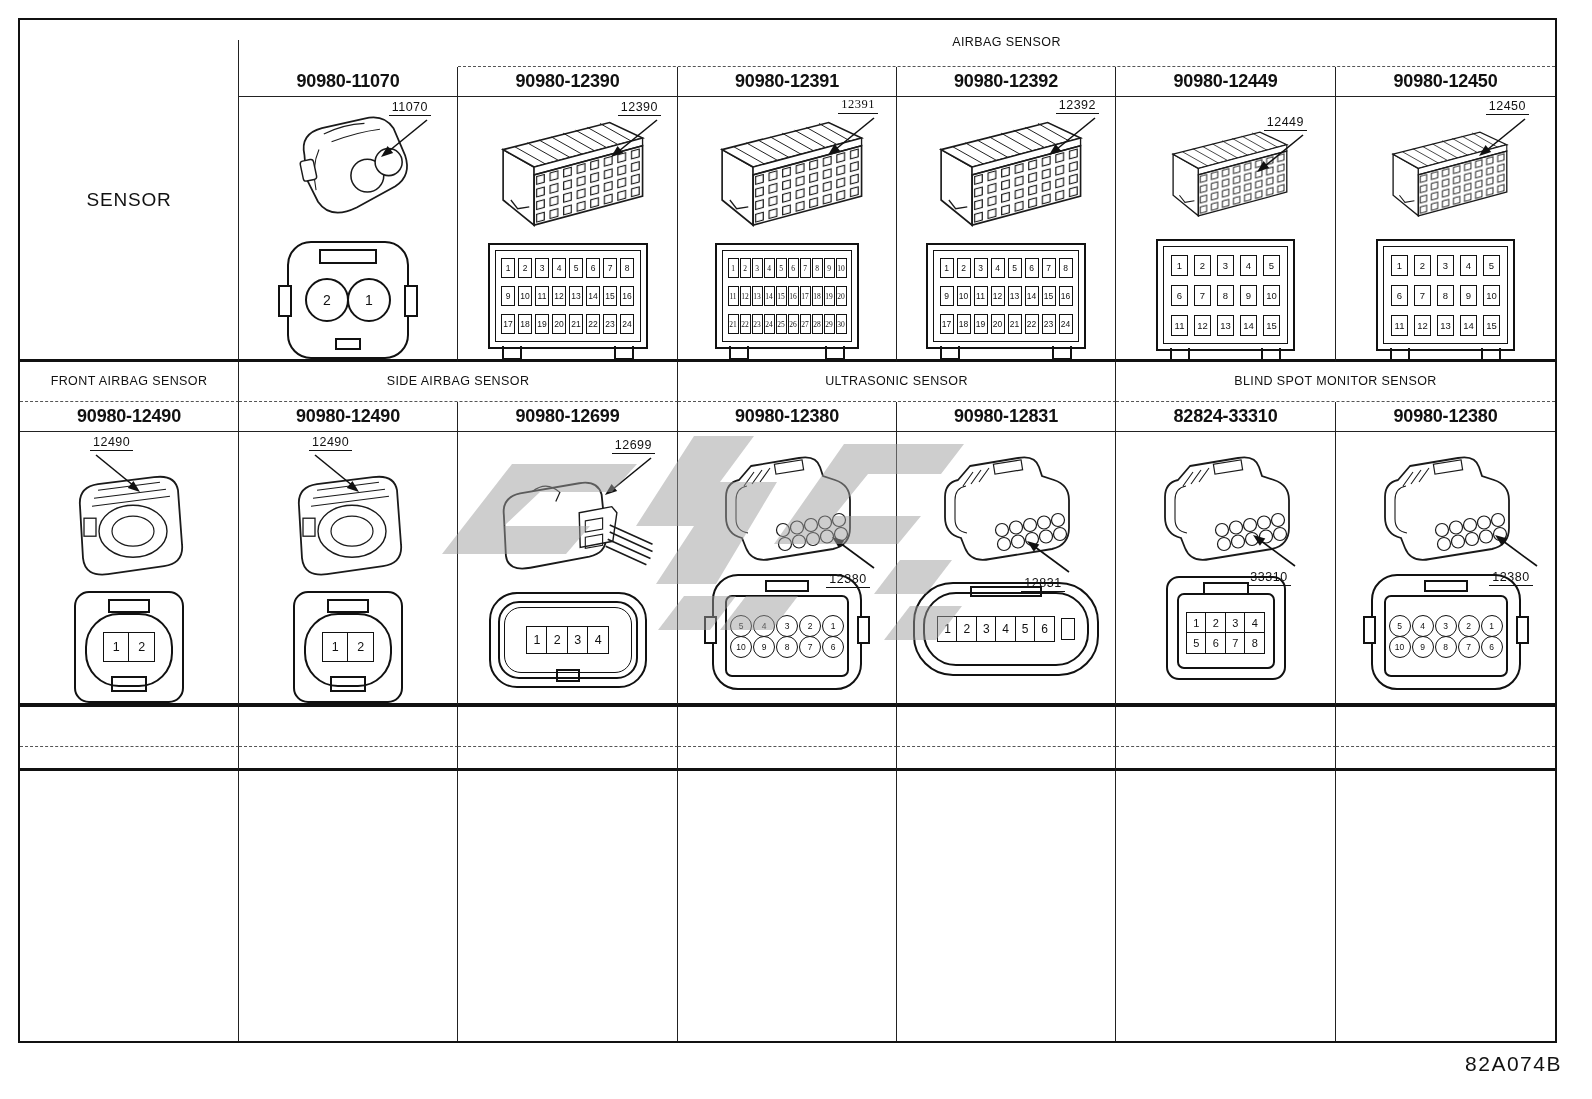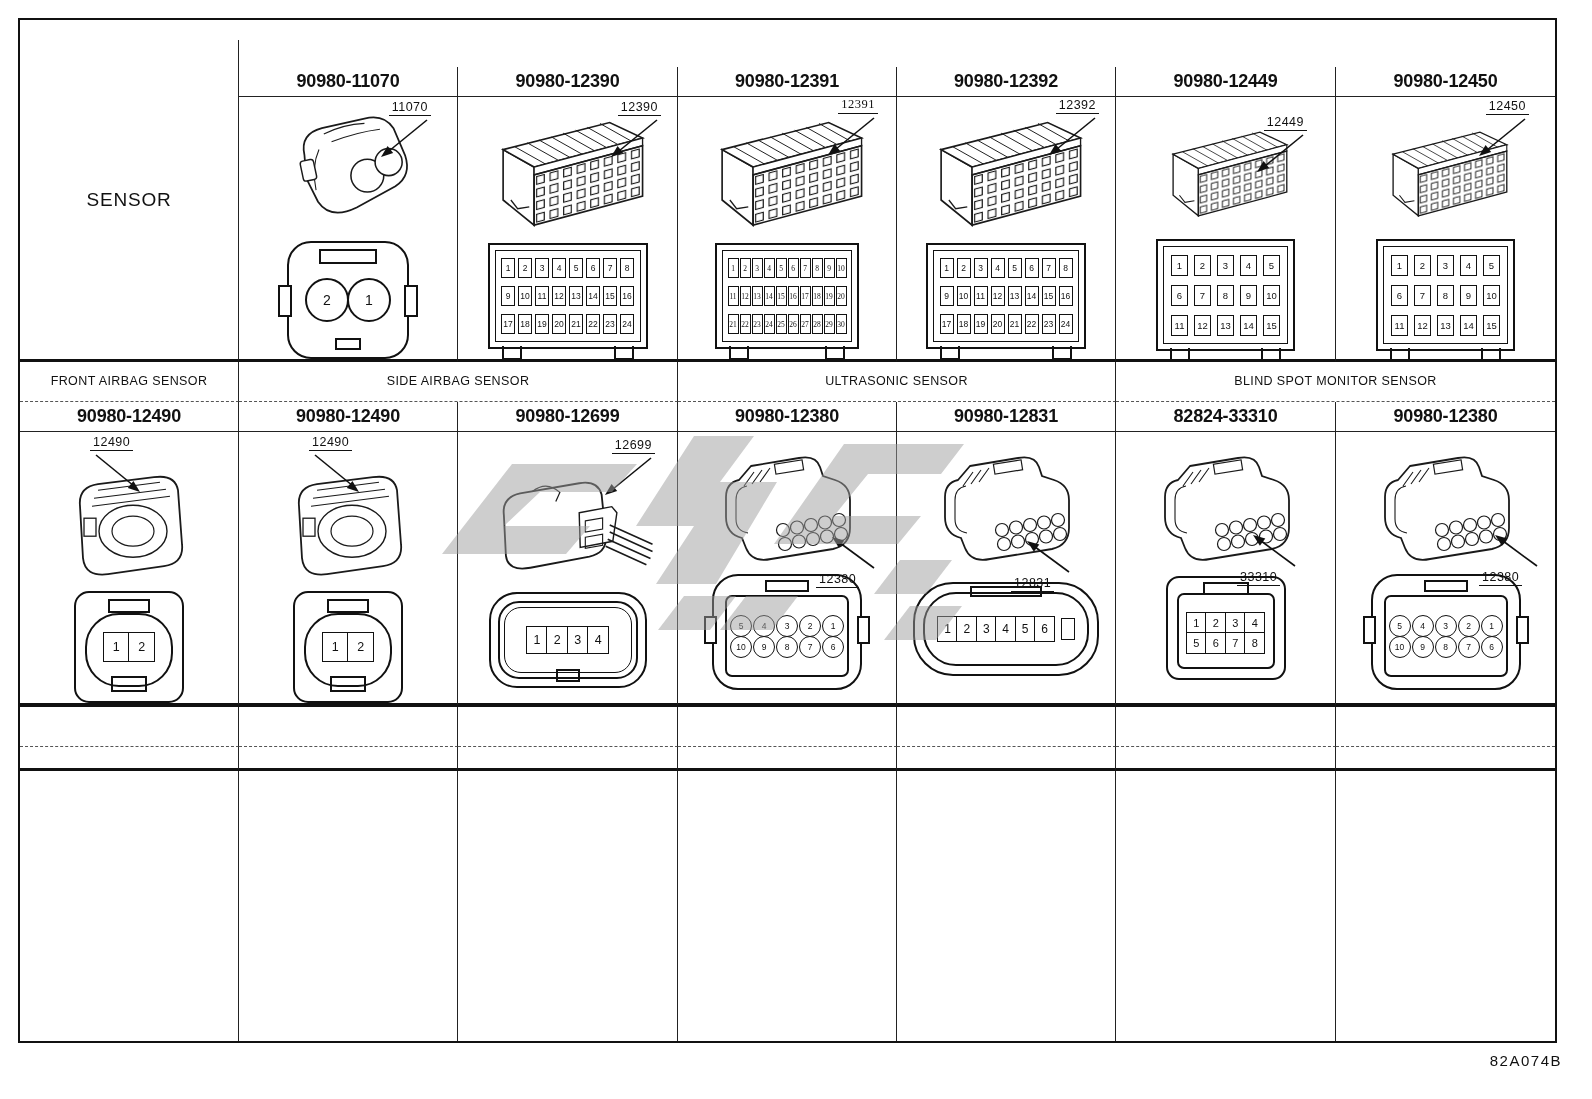--- a/index.html
+++ b/index.html
@@ -20,21 +20,21 @@
   .hdr{justify-content:center;text-align:center;font-size:12.5px;line-height:1.4;letter-spacing:.4px;padding:0 26px;}
   .part{justify-content:center;font-weight:bold;font-size:18px;letter-spacing:-.2px;}
   .rowlabel{justify-content:center;font-size:19px;letter-spacing:.8px;margin-top:20px;}
   .illus{padding-top:6px;}
   .i3d{display:block;margin:2px auto 0;}
   
   .callout{position:absolute;z-index:4;display:flex;flex-direction:column;}
   .co-label{font-size:12.5px;letter-spacing:.5px;border-bottom:1.2px solid #111;padding:0 3px 1px;}
   .co-tr{align-items:flex-end;}
   .co-tl{align-items:flex-start;}
-  .co-b{align-items:flex-start;}
+  .co-b{align-items:center;}
   .co-arrow{display:block;}
   
   .pgwrap{position:relative;border:2.5px solid #111;padding:5px;margin-top:10px;background:transparent;}
   .pgwrap::before,.pgwrap::after{content:"";position:absolute;bottom:-13px;width:16px;height:12px;
         border:2px solid #111;border-top:none;}
   .pgwrap::before{left:12px;}  .pgwrap::after{right:12px;}
   .pg{border:1.5px solid #111;padding:3px 4px;display:flex;flex-direction:column;}
   .pin-row{display:flex;justify-content:center;align-items:center;}
   .pin{display:flex;align-items:center;justify-content:center;border:1.2px solid #111;
        background:#fff;font-size:8.5px;box-sizing:border-box;}
@@ -84,21 +84,21 @@
   .pins-r6 .pin + .pin{margin-left:-1.6px;}
   .endslot{display:inline-block;width:14px;height:22px;border:1.6px solid #111;margin-left:6px;box-sizing:border-box;}
   .fv-331{width:116px;height:100px;border-radius:13px;margin-top:6px;}
   .fv-331::before{content:"";position:absolute;inset:15px 9px 9px;border:2px solid #111;border-radius:7px;}
   .fv-331 .tab{width:46px;height:13px;top:4px;}
   .pins-g8{z-index:2;margin-top:10px;}
   .pins-g8 .pin{width:21px;height:22px;border-width:1.5px;font-size:11px;}
   .pins-g8 .pin + .pin{margin-left:-1.5px;}
   .pins-g8 .pin-row + .pin-row{margin-top:-1.5px;}
   .watermark{position:absolute;left:432px;top:434px;z-index:3;opacity:.5;pointer-events:none;}
-  .page-code{position:absolute;right:30px;top:1052px;font-size:15px;letter-spacing:1.5px;z-index:2;padding-left:37px;}
+  .page-code{position:absolute;right:30px;top:1052px;font-size:21px;letter-spacing:1.5px;z-index:2;padding-left:37px;}
 </style>
 </head>
 <body>
 
 <svg width="0" height="0" style="position:absolute" aria-hidden="true">
 <defs>
   <pattern id="pinpat" width="14" height="13" patternUnits="userSpaceOnUse">
     <rect x="2.5" y="2.5" width="8" height="8" fill="none" stroke="#1a1a1a" stroke-width="1.2"></rect>
   </pattern>
   <g id="sym-iso" fill="none" stroke="#1a1a1a">
@@ -176,20 +176,23 @@
       <path d="M468,126 L520,126 L494,160 L442,160 Z"></path>
       <path d="M478,172 L530,172 L504,206 L452,206 Z"></path>
     </g>
   </svg>
 
   <div class="grid">
 
     <div class="cell rowlabel thick2" style="grid-column:1/2;grid-row:1/4;">
       <span>SENSOR</span>
     </div>
+    <div class="cell hdr lastcol" style="grid-column:3/8;grid-row:1/2;">
+      <span>AIRBAG SENSOR</span>
+    </div>
 
     <div class="cell part sep" style="grid-column:2/3;grid-row:2/3;">
         <span>90980-11070</span>
       </div>
     <div class="cell part sep" style="grid-column:3/4;grid-row:2/3;">
         <span>90980-12390</span>
       </div>
     <div class="cell part sep" style="grid-column:4/5;grid-row:2/3;">
         <span>90980-12391</span>
       </div>

